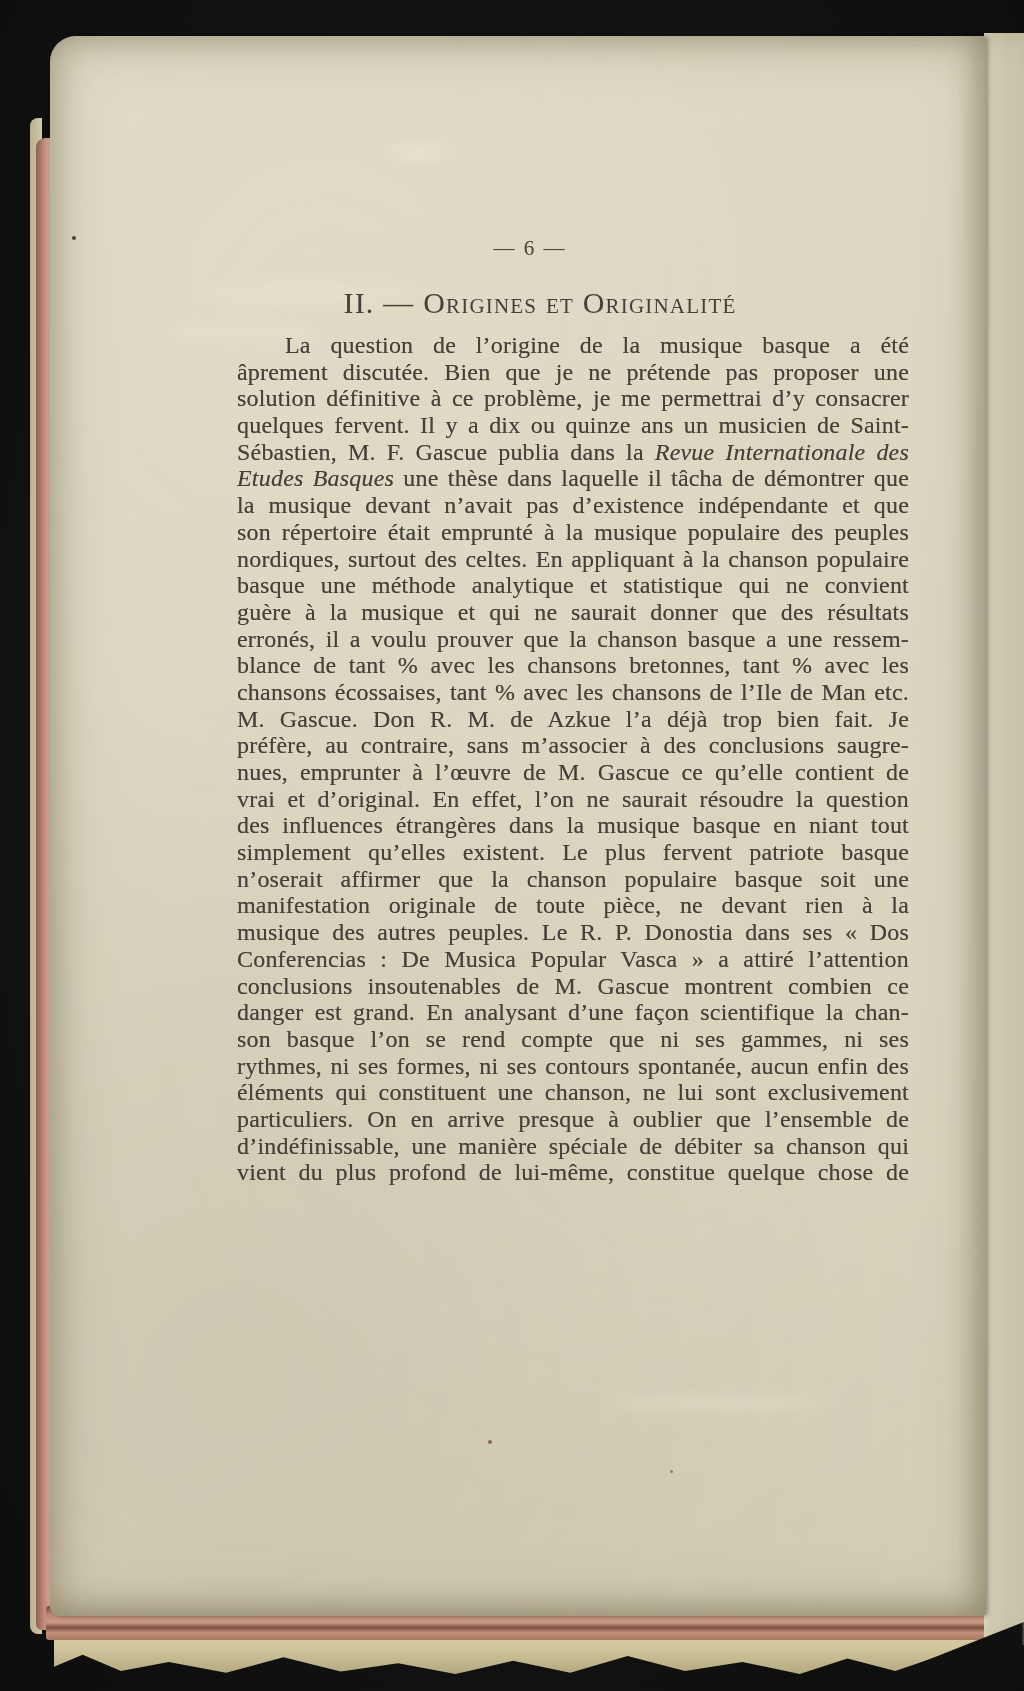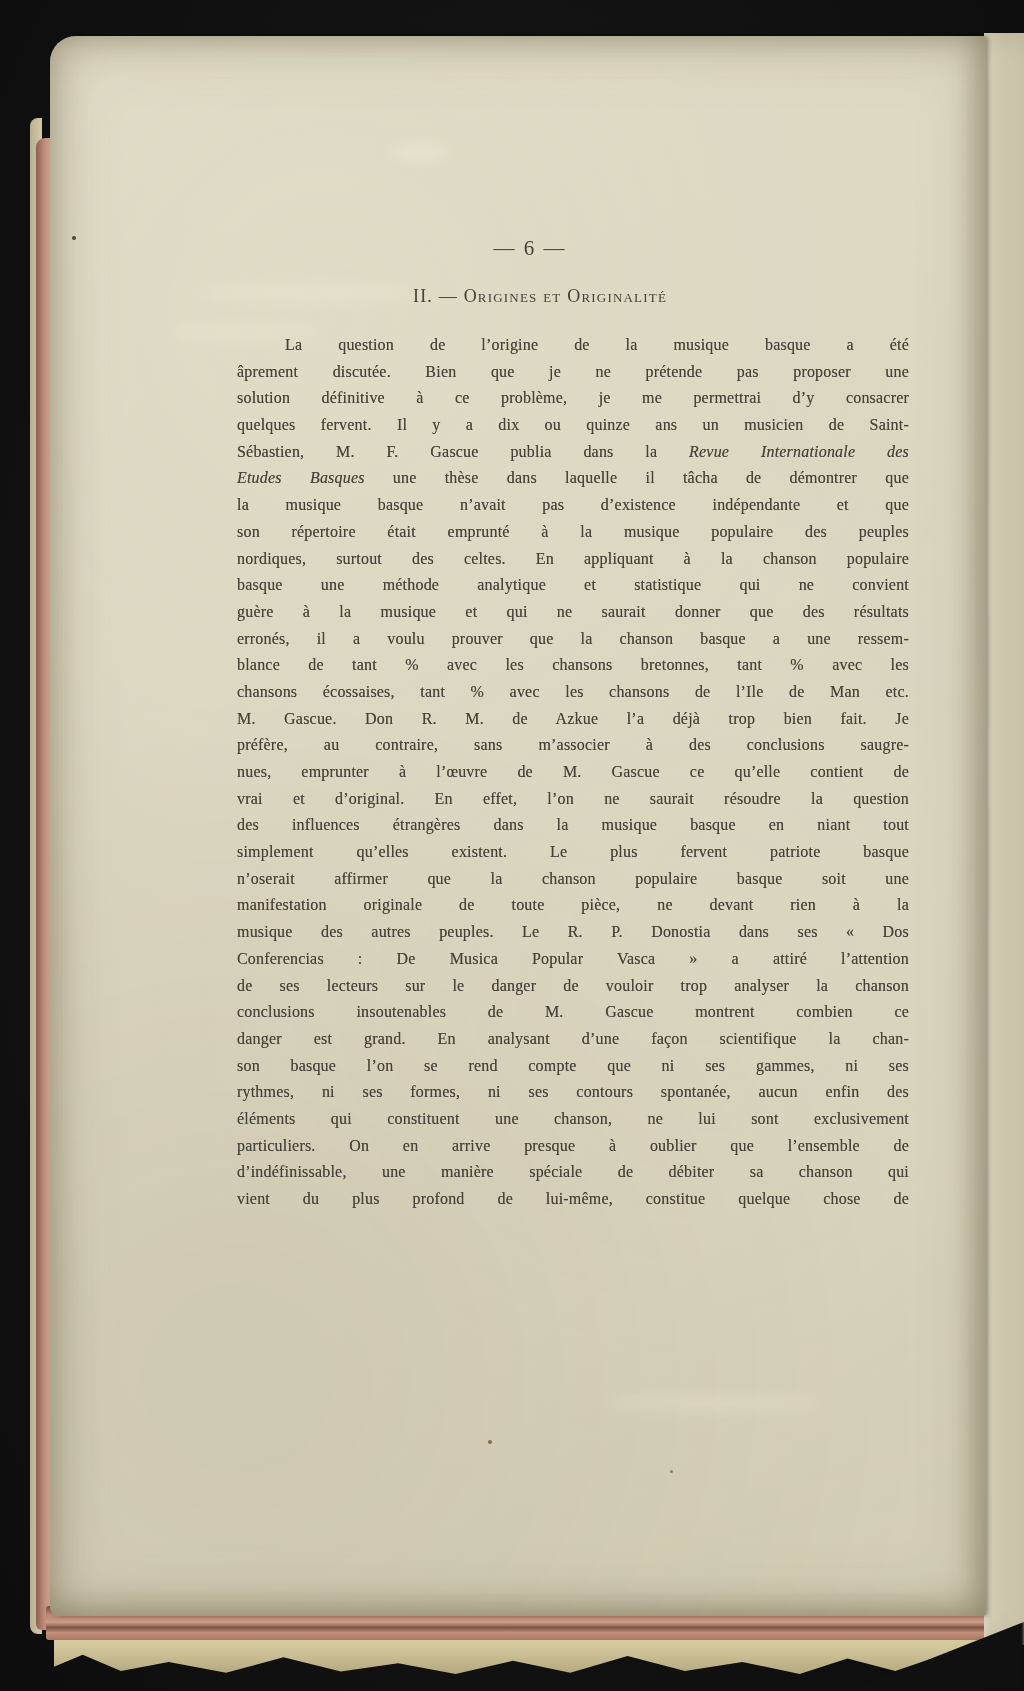--- a/index.html
+++ b/index.html
@@ -35,24 +35,24 @@
     background:radial-gradient(circle at 30% 18%,rgba(255,255,248,.07),transparent 45%),
                radial-gradient(circle at 70% 60%,rgba(255,255,245,.05),transparent 50%),
                radial-gradient(circle at 20% 85%,rgba(90,80,55,.07),transparent 45%);}
   
   .smudge{position:absolute;background:rgba(238,233,212,.55);filter:blur(7px);border-radius:50%;}
   .speck{position:absolute;border-radius:50%;}
   
   .page-number{position:absolute;left:187px;top:200px;width:672px;text-align:center;
     transform:translateX(-43px);font-size:21px;color:#45413a;letter-spacing:2px;}
   .heading{position:absolute;left:187px;top:250px;width:672px;text-align:center;
-    transform:translateX(-33px);font-size:18px;color:#45413a;
+    transform:translateX(-33px);font-size:30px;color:#45413a;
     font-variant:small-caps;letter-spacing:1.2px;}
   .body-text{position:absolute;left:187px;top:296px;width:672px;color:#45413a;
-    font-size:16px;}
+    font-size:24px;}
   .line{height:26.7px;line-height:26.7px;text-align:justify;text-align-last:justify;
     white-space:normal;letter-spacing:.2px;text-shadow:0 0 .5px rgba(62,56,44,.55);}
   .line.indent{text-indent:48px;}
   .it{font-style:italic;margin-top:32px;}
   
   .corner-shadow{position:absolute;right:0;bottom:0;width:175px;height:72px;
     background:#101010;clip-path:polygon(100% 4%,100% 100%,0 100%);filter:blur(1.5px);}
 </style>
 </head>
 <body>
@@ -77,39 +77,38 @@
 
     <div class="page-number">— 6 —</div>
     <div class="heading">II. — Origines et Originalité</div>
     <div class="body-text">
         <div class="line indent"><span>La question de l’origine de la musique basque a été</span></div>
         <div class="line"><span>âprement discutée. Bien que je ne prétende pas proposer une</span></div>
         <div class="line"><span>solution définitive à ce problème, je me permettrai d’y consacrer</span></div>
         <div class="line"><span>quelques fervent. Il y a dix ou quinze ans un musicien de Saint-</span></div>
         <div class="line"><span>Sébastien, M. F. Gascue publia dans la </span><span class="it">Revue Internationale des</span></div>
         <div class="line"><span class="it">Etudes Basques</span><span> une thèse dans laquelle il tâcha de démontrer que</span></div>
-        <div class="line"><span>la musique basque n’avait pas d’existence indépendante et que</span></div>
+        <div class="line"><span>la musique devant n’avait pas d’existence indépendante et que</span></div>
         <div class="line"><span>son répertoire était emprunté à la musique populaire des peuples</span></div>
         <div class="line"><span>nordiques, surtout des celtes. En appliquant à la chanson populaire</span></div>
         <div class="line"><span>basque une méthode analytique et statistique qui ne convient</span></div>
         <div class="line"><span>guère à la musique et qui ne saurait donner que des résultats</span></div>
         <div class="line"><span>erronés, il a voulu prouver que la chanson basque a une ressem-</span></div>
         <div class="line"><span>blance de tant % avec les chansons bretonnes, tant % avec les</span></div>
         <div class="line"><span>chansons écossaises, tant % avec les chansons de l’Ile de Man etc.</span></div>
         <div class="line"><span>M. Gascue. Don R. M. de Azkue l’a déjà trop bien fait. Je</span></div>
         <div class="line"><span>préfère, au contraire, sans m’associer à des conclusions saugre-</span></div>
         <div class="line"><span>nues, emprunter à l’œuvre de M. Gascue ce qu’elle contient de</span></div>
         <div class="line"><span>vrai et d’original. En effet, l’on ne saurait résoudre la question</span></div>
         <div class="line"><span>des influences étrangères dans la musique basque en niant tout</span></div>
         <div class="line"><span>simplement qu’elles existent. Le plus fervent patriote basque</span></div>
         <div class="line"><span>n’oserait affirmer que la chanson populaire basque soit une</span></div>
         <div class="line"><span>manifestation originale de toute pièce, ne devant rien à la</span></div>
         <div class="line"><span>musique des autres peuples. Le R. P. Donostia dans ses « Dos</span></div>
         <div class="line"><span>Conferencias : De Musica Popular Vasca » a attiré l’attention</span></div>
-        <div class="line"><span>de ses lecteurs sur le danger de vouloir trop analyser la chanson</span></div>
         <div class="line"><span>conclusions insoutenables de M. Gascue montrent combien ce</span></div>
         <div class="line"><span>danger est grand. En analysant d’une façon scientifique la chan-</span></div>
         <div class="line"><span>son basque l’on se rend compte que ni ses gammes, ni ses</span></div>
         <div class="line"><span>rythmes, ni ses formes, ni ses contours spontanée, aucun enfin des</span></div>
         <div class="line"><span>éléments qui constituent une chanson, ne lui sont exclusivement</span></div>
         <div class="line"><span>particuliers. On en arrive presque à oublier que l’ensemble de</span></div>
         <div class="line"><span>d’indéfinissable, une manière spéciale de débiter sa chanson qui</span></div>
         <div class="line"><span>vient du plus profond de lui-même, constitue quelque chose de</span></div>
       </div>
   </div>

